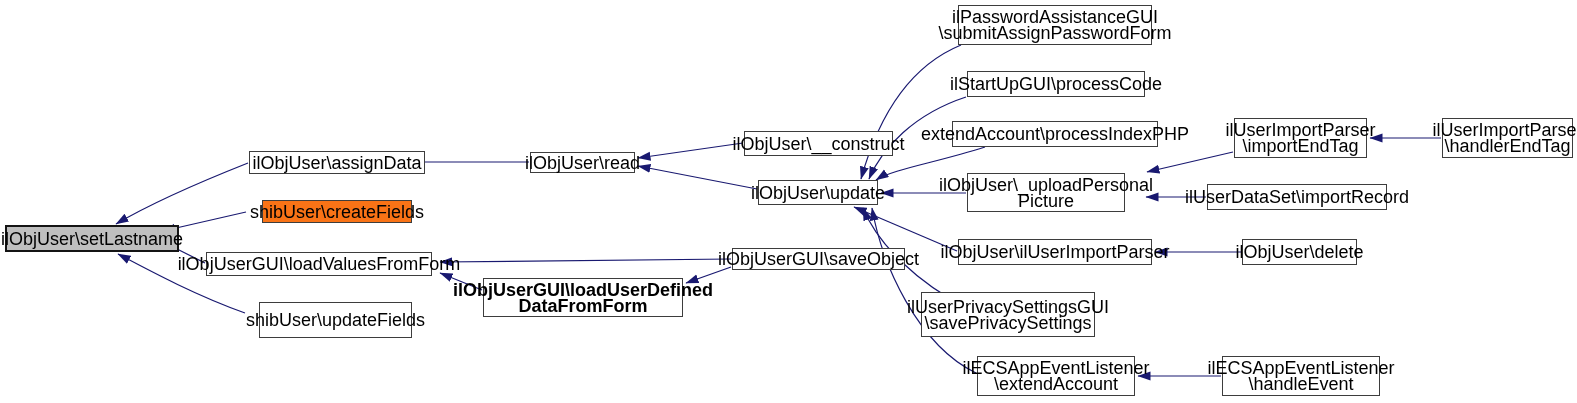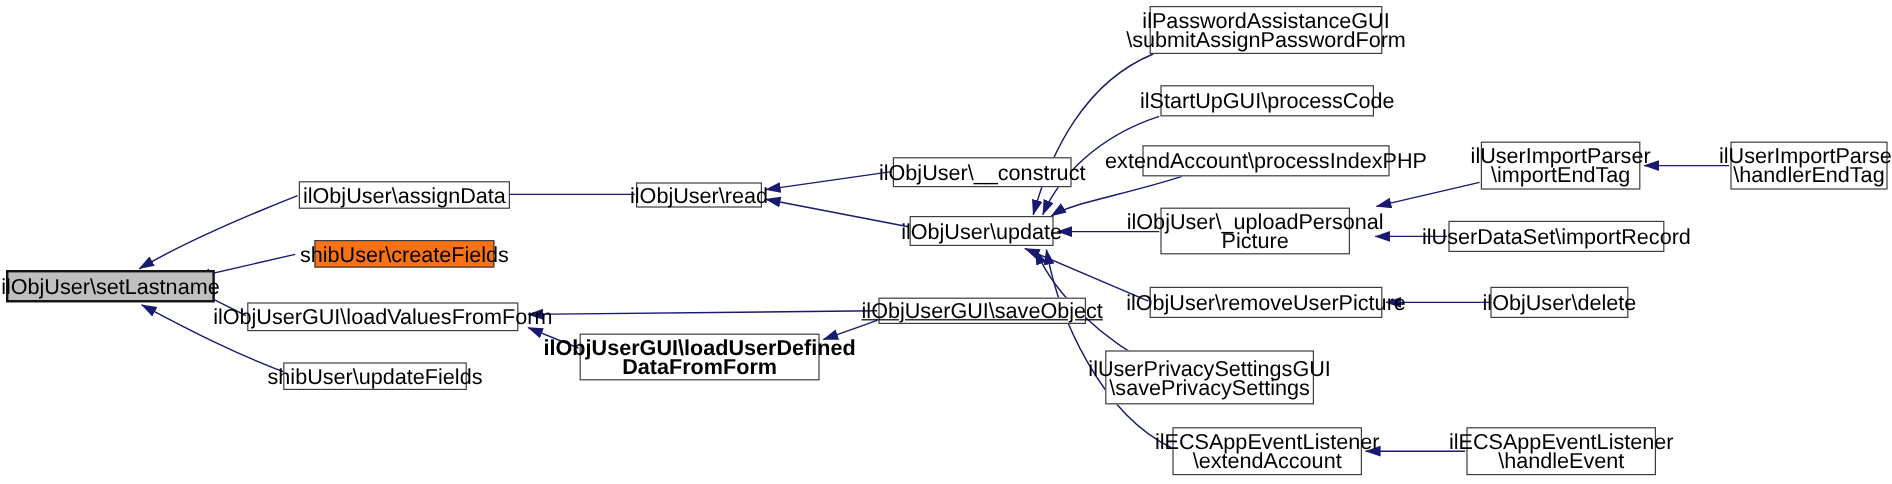--- a/index.html
+++ b/index.html
@@ -67,34 +67,34 @@
         <path d="M1241,252 L1155,252" class="edge" stroke="#191970" marker-end="url(#arrowhead)"></path>
         <path d="M1221,376 L1138,376" class="edge" stroke="#191970" marker-end="url(#arrowhead)"></path>
         <path d="M1441,138 L1370,138" class="edge" stroke="#191970" marker-end="url(#arrowhead)"></path>
       </g>
   </svg>
   <div id="node-layer">
       <div class="node root" style="left: 5px; top: 225px; width: 174px; height: 27px; background: rgb(191, 191, 191);">ilObjUser\setLastname</div>
       <div class="node" style="left: 249px; top: 151px; width: 176px; height: 23px; background: rgb(255, 255, 255);">ilObjUser\assignData</div>
       <div class="node" style="left: 247px; top: 200px; width: 150px; height: 23px; background: #f97316; margin-left: 15px;">shibUser\createFields</div>
       <div class="node" style="left: 206px; top: 252px; width: 226px; height: 24px; background: rgb(255, 255, 255);">ilObjUserGUI\loadValuesFromForm</div>
-      <div class="node" style="left: 236px; top: 302px; width: 153px; height: 23px; background: rgb(255, 255, 255);">shibUser\updateFields</div>
+      <div class="node" style="left: 259px; top: 302px; width: 153px; height: 36px; background: rgb(255, 255, 255);">shibUser\updateFields</div>
       <div class="node" style="left: 530px; top: 152px; width: 105px; height: 21px; background: rgb(255, 255, 255);">ilObjUser\read</div>
       <div class="node" style="left: 483px; top: 278px; width: 200px; height: 39px; background: rgb(255, 255, 255); font-weight: bold;">ilObjUserGUI\loadUserDefined
 DataFromForm</div>
       <div class="node" style="left: 744px; top: 131px; width: 149px; height: 25px; background: rgb(255, 255, 255);">ilObjUser\__construct</div>
       <div class="node" style="left: 758px; top: 180px; width: 120px; height: 25px; background: rgb(255, 255, 255);">ilObjUser\update</div>
-      <div class="node" style="left: 732px; top: 248px; width: 173px; height: 22px; background: rgb(255, 255, 255); text-decoration: underline;">ilObjUserGUI\saveObject</div>
+      <div class="node" style="left: 732px; top: 248px; width: 173px; height: 22px; background: rgb(255, 255, 255);">ilObjUserGUI\saveObject</div>
       <div class="node" style="left: 958px; top: 5px; width: 194px; height: 40px; background: rgb(255, 255, 255);">ilPasswordAssistanceGUI
 \submitAssignPasswordForm</div>
       <div class="node" style="left: 967px; top: 71px; width: 178px; height: 26px; background: rgb(255, 255, 255);">ilStartUpGUI\processCode</div>
       <div class="node" style="left: 952px; top: 121px; width: 206px; height: 26px; background: rgb(255, 255, 255);">extendAccount\processIndexPHP</div>
       <div class="node" style="left: 967px; top: 173px; width: 158px; height: 39px; background: rgb(255, 255, 255);">ilObjUser\_uploadPersonal
 Picture</div>
-      <div class="node" style="left: 958px; top: 239px; width: 194px; height: 26px; background: rgb(255, 255, 255);">ilObjUser\removeUserPicture</div>
+      <div class="node" style="left: 958px; top: 239px; width: 194px; height: 26px; background: rgb(255, 255, 255);">ilObjUser\ilUserImportParser</div>
       <div class="node" style="left: 921px; top: 292px; width: 174px; height: 45px; background: rgb(255, 255, 255);">ilUserPrivacySettingsGUI
 \savePrivacySettings</div>
       <div class="node" style="left: 977px; top: 356px; width: 158px; height: 40px; background: rgb(255, 255, 255);">ilECSAppEventListener
 \extendAccount</div>
       <div class="node" style="left: 1234px; top: 118px; width: 133px; height: 40px; background: rgb(255, 255, 255);">ilUserImportParser
 \importEndTag</div>
       <div class="node" style="left: 1207px; top: 184px; width: 180px; height: 26px; background: rgb(255, 255, 255);">ilUserDataSet\importRecord</div>
       <div class="node" style="left: 1242px; top: 239px; width: 115px; height: 26px; background: rgb(255, 255, 255); text-align: center;">ilObjUser\delete</div>
       <div class="node" style="left: 1222px; top: 356px; width: 158px; height: 40px; background: rgb(255, 255, 255);">ilECSAppEventListener
 \handleEvent</div>

